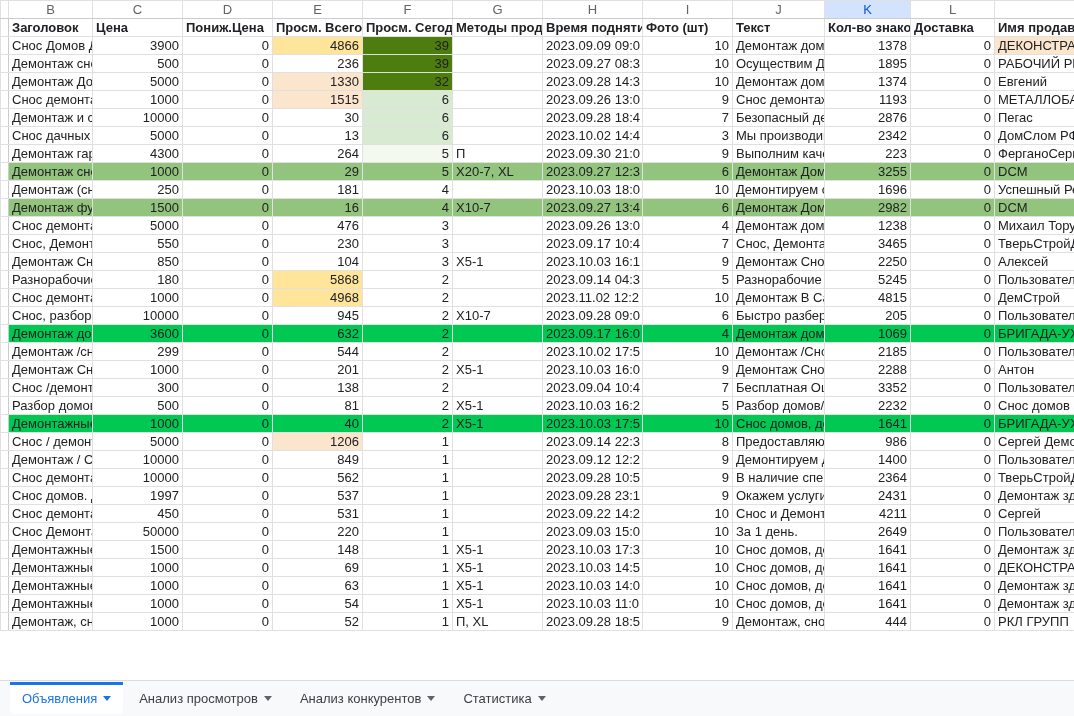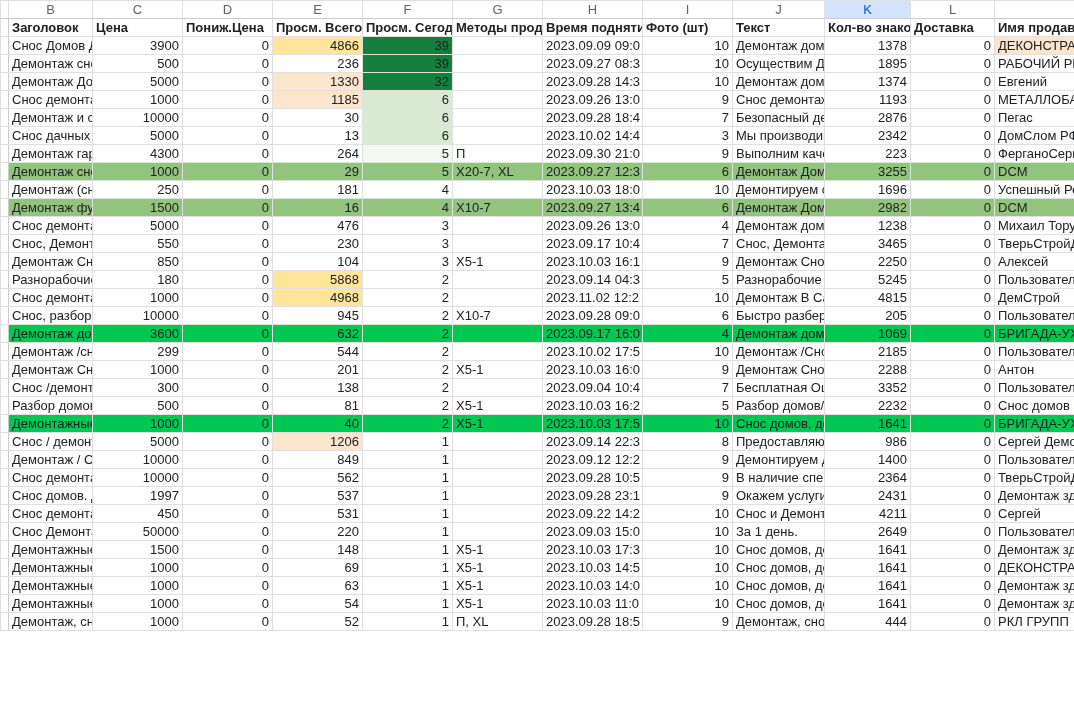--- a/index.html
+++ b/index.html
@@ -8,21 +8,21 @@
   .grid-area { flex: 1; overflow: hidden; position: relative; }
   table { border-collapse: collapse; table-layout: fixed; width: 100%; }
   th, td { border: 1px solid #e0e0e0; height: 18px; white-space: nowrap; overflow: hidden; text-overflow: clip; padding: 0 3px; font-size: 13px; }
   thead th { background: #fff; color: #5f6368; font-weight: normal; text-align: center; position: sticky; top: 0; border-bottom: 1px solid #ccc; }
   .rowhead { width: 8px; background: #fff; color: #5f6368; text-align: center; border-right: 1px solid #ccc; }
   thead th.selected-col { background: #d3e3fd; color: #0b57d0; }
   .header-row td { font-weight: bold; }
   td.num { text-align: right; }
   td.txt { text-align: left; }
   .hl-green { background: #93c47d; }
-  .hl-bright { background: #15803d; margin-left: 27px; }
+  .hl-bright { background: #4d7c0f; margin-left: 27px; }
   .hl-lime { background: #00c853; }
   .hl-yellow { background: #ffe599; margin-left: 48px; }
   .hl-peach { background: #fce5cd; }
   .hl-pale { background: #f4f9ef; }
   .hl-pale2 { background: #d9ead3; }
   .tabs { display: flex; align-items: center; border-top: 1px solid #dadce0; background: #f8f9fa; height: 36px; padding-left: 10px; gap: 4px; }
   .tab { display: flex; align-items: center; padding: 8px 12px; font-size: 13px; color: #3c4043; cursor: pointer; border-radius: 0 0 4px 4px; position: relative; }
   .tab.active { color: #1a73e8; font-weight: 500; background: #fff; }
   .tab.active::before { content: ""; position: absolute; top: -1px; left: 0; right: 0; height: 3px; background: #1a73e8; }
   .caret { width: 0; height: 0; border-left: 4px solid transparent; border-right: 4px solid transparent; border-top: 5px solid #5f6368; margin-left: 6px; }
@@ -110,21 +110,21 @@
             <td class="txt">Демонтаж домо</td>
             <td class="num">1374</td>
             <td class="num">0</td>
             <td class="txt">Евгений</td>
           </tr>
           <tr>
             <td class="rowhead"></td>
             <td class="txt">Снос демонтаж</td>
             <td class="num">1000</td>
             <td class="num">0</td>
-            <td class="num hl-peach">1185</td>
+            <td class="num hl-peach">1515</td>
             <td class="num hl-pale2">6</td>
             <td class="txt"></td>
             <td class="txt">2023.09.26 13:0</td>
             <td class="num">9</td>
             <td class="txt">Снос демонтаж</td>
             <td class="num">1193</td>
             <td class="num">0</td>
             <td class="txt">МЕТАЛЛОБА</td>
           </tr>
           <tr>
@@ -558,13 +558,31 @@
             <td class="txt">2023.09.28 18:5</td>
             <td class="num">9</td>
             <td class="txt">Демонтаж, снос</td>
             <td class="num">444</td>
             <td class="num">0</td>
             <td class="txt">РКЛ ГРУПП</td>
           </tr>
         </tbody>
       </table>
   </div>
+  <div class="tabs" id="tabs">
+      <div class="tab active">
+        <span>Объявления</span>
+        <span class="caret"></span>
+      </div>
+      <div class="tab">
+        <span>Анализ просмотров</span>
+        <span class="caret"></span>
+      </div>
+      <div class="tab">
+        <span>Анализ конкурентов</span>
+        <span class="caret"></span>
+      </div>
+      <div class="tab">
+        <span>Статистика</span>
+        <span class="caret"></span>
+      </div>
+    </div>
 </div>
 
 </body></html>

